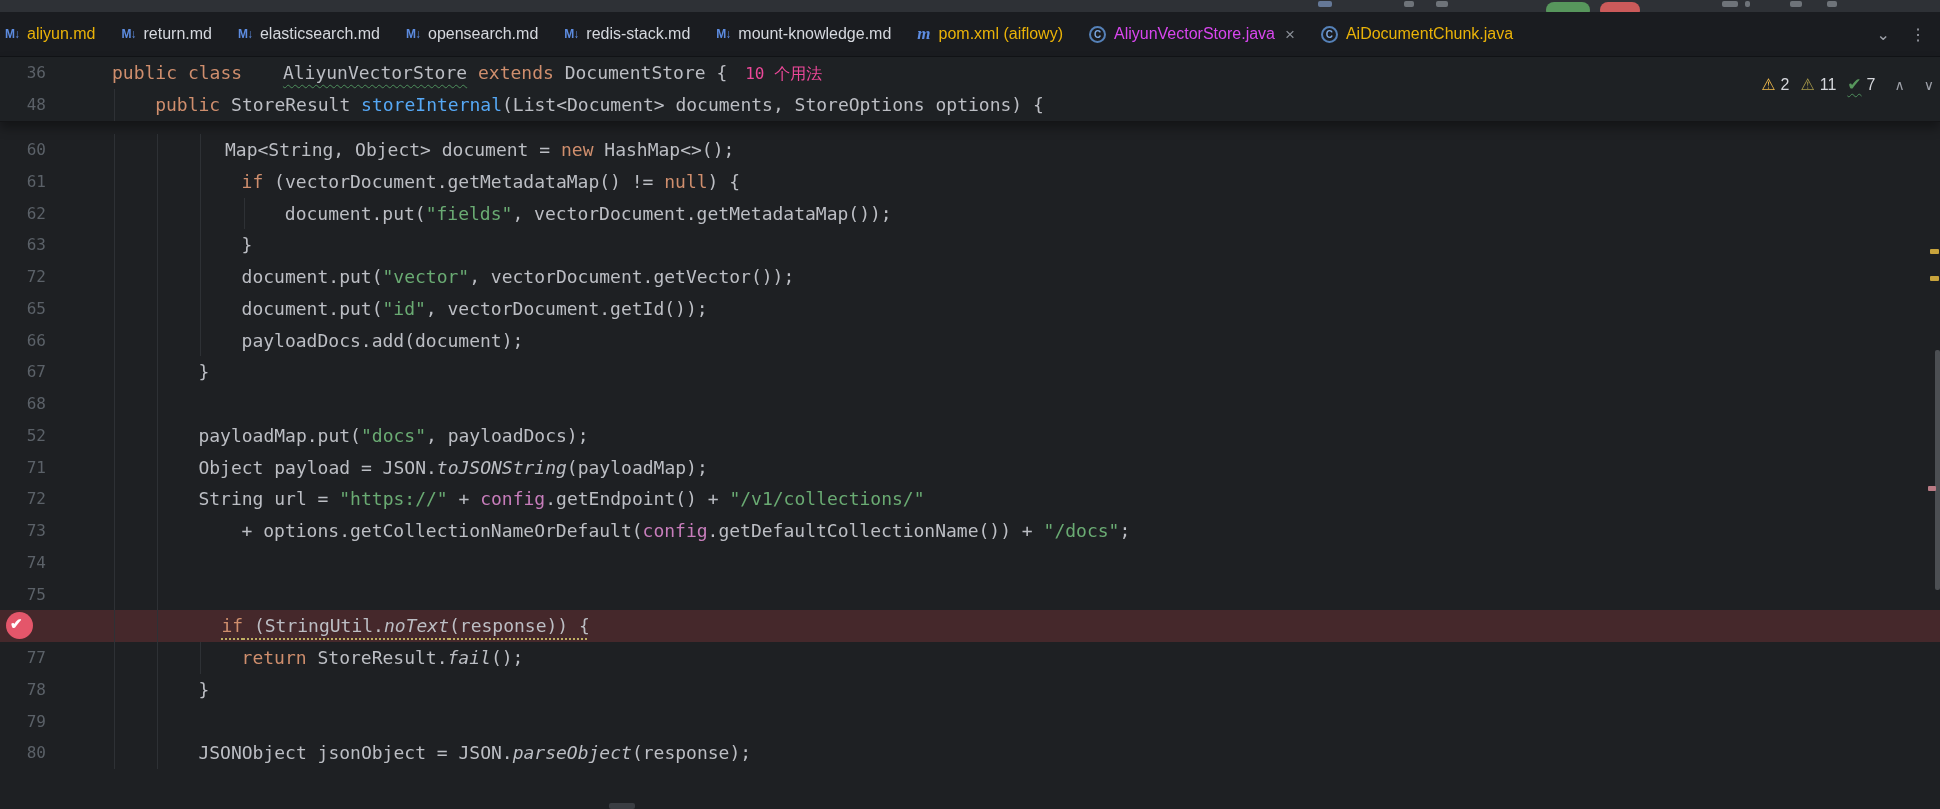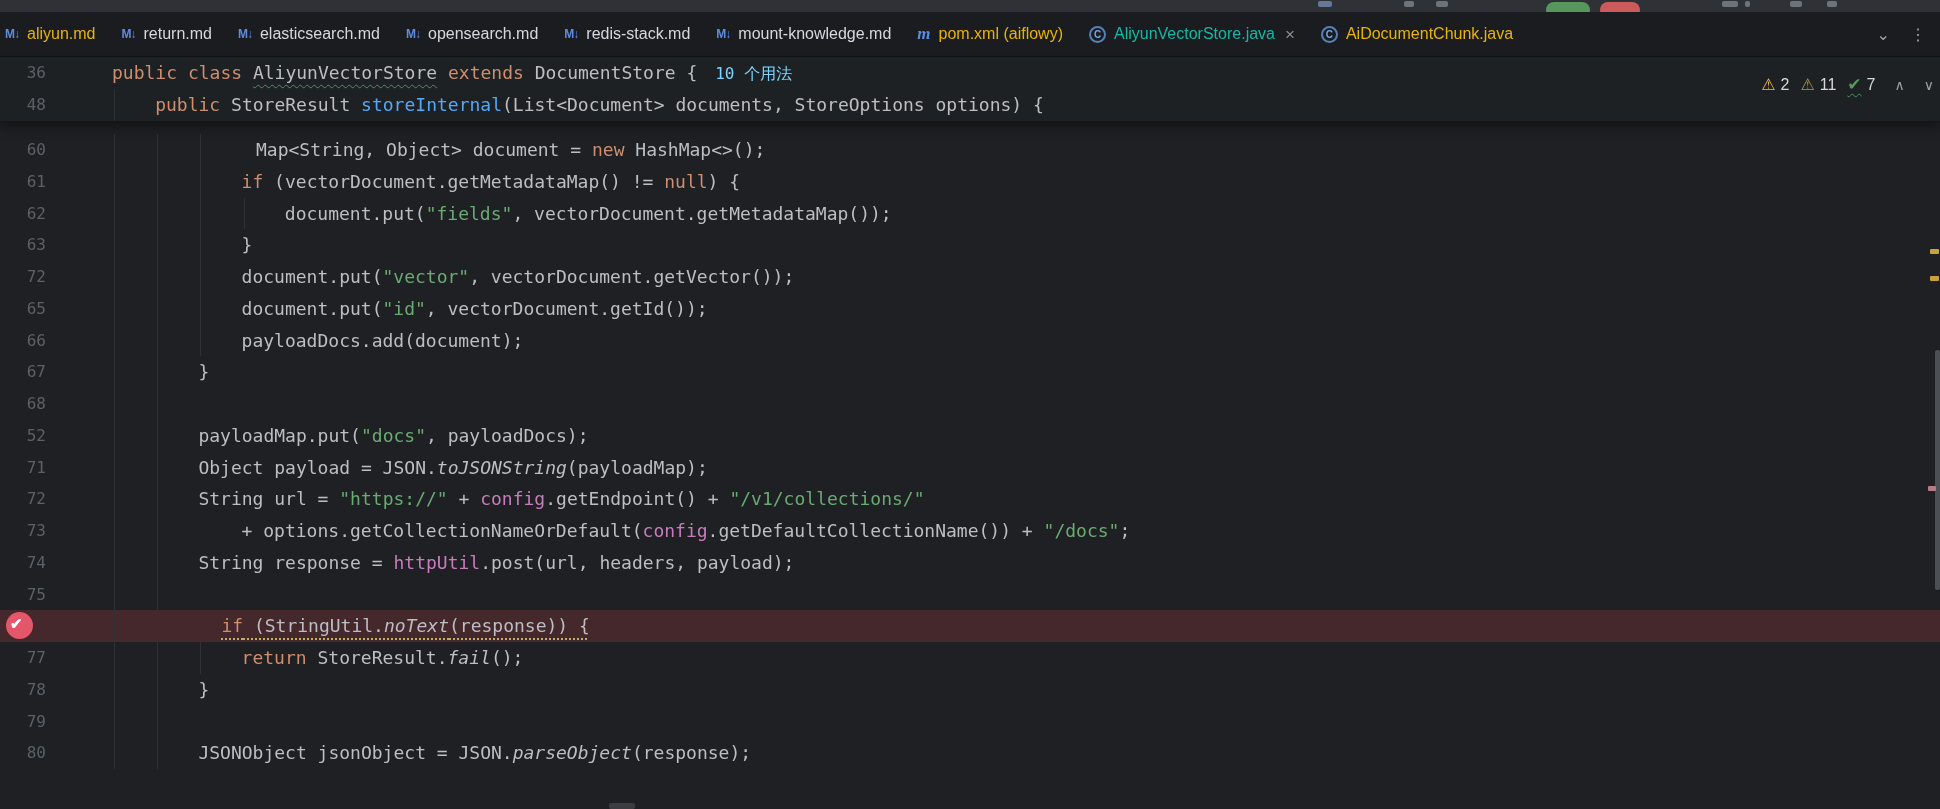--- a/index.html
+++ b/index.html
@@ -9,21 +9,21 @@
   #topbar{position:absolute;left:0;top:0;width:1940px;height:12px;background:#2e3136;overflow:hidden;}
   .tb-sliver{position:absolute;top:1px;height:6px;border-radius:2px;background:#8a9096;opacity:.7;}
   .tb-btn{position:absolute;top:2px;height:16px;border-radius:8px;}
   
   #tabbar{position:absolute;left:0;top:12px;width:1940px;height:45px;background:#1a1c20;
           border-bottom:1px solid #111316;display:flex;align-items:center;padding:0 6px 0 0;box-sizing:border-box;}
   .tab{display:flex;align-items:center;height:45px;padding:0 13px;cursor:pointer;white-space:nowrap;}
   .tab:first-child{margin-left:-8px;}
   .tab .lbl{font-size:16px;color:#d5d8de;margin-left:8px;}
   .tab.c-blue .lbl{color:#eab308;}
-  .tab.c-modified .lbl{color:#14b8a6;}
+  .tab.c-modified .lbl{color:#d946ef;}
   .ic-md{font-size:12px;font-weight:bold;color:#5d8ce0;letter-spacing:-1px;}
   .ic-maven{font-family:"Liberation Serif",serif;font-style:italic;font-weight:bold;font-size:17px;color:#5d8ce0;}
   .ic-class{display:inline-flex;align-items:center;justify-content:center;width:17px;height:17px;
             border:2px solid #5581b8;border-radius:50%;font-size:10px;font-weight:bold;color:#7ba7e0;box-sizing:border-box;}
   .tab-close{margin-left:10px;color:#898e96;font-size:17px;line-height:17px;}
   #tab-overflow{margin-left:auto;display:flex;align-items:center;gap:20px;color:#9da0a8;font-size:16px;padding-right:8px;}
   #tab-scrollbar{position:absolute;left:1348px;top:61px;width:252px;height:7px;border-radius:3px;background:#55595f;}
   
   #sticky{position:absolute;left:0;top:57px;width:1940px;background:#1e2124;
           border-bottom:1px solid #141517;box-shadow:0 6px 10px rgba(0,0,0,.35);z-index:5;}
@@ -35,23 +35,23 @@
   .lnum{position:absolute;left:0;top:0;width:46px;text-align:right;
         font-family:"DejaVu Sans Mono",monospace;font-size:16px;color:#5b6168;}
   .guide{position:absolute;top:0;width:1px;height:100%;background:#2e3135;}
   .codetxt{position:absolute;top:0;white-space:pre;font-family:"DejaVu Sans Mono",monospace;font-size:18px;color:#bcbec4;}
   .seg-kw{color:#cf8e6d;}
   .seg-str{color:#6aab73;}
   .seg-fld{color:#c77dbb;}
   .seg-mth{color:#56a8f5;}
   .seg-it{font-style:italic;color:#bcbec4;}
   .seg-def{color:#bcbec4;}
-  .seg-typo{text-decoration:underline wavy #4e8f5c 1px;text-underline-offset:5px;}
+  .seg-typo{text-decoration:underline wavy #4e8f5c 1px;text-underline-offset:5px;margin-left:30px;}
   .warn-line{text-decoration:underline dotted #bfae63 1.5px;text-underline-offset:6px;margin-left:23px;}
-  .hint{font-size:16px;color:#7dd3fc;margin-left:18px;font-family:"DejaVu Sans Mono",monospace;}
+  .hint{font-size:16px;color:#ec4899;margin-left:18px;font-family:"DejaVu Sans Mono",monospace;}
   .bp{position:absolute;left:6px;top:2px;width:27px;height:27px;border-radius:50%;background:#e4566a;}
   .bp .chk{position:absolute;left:4px;top:-4px;color:#fff;font-size:15px;font-weight:bold;}
   
   #inspections{position:absolute;top:74px;right:6px;display:flex;align-items:center;gap:11px;z-index:9;
                font-size:16px;color:#d5d7dc;}
   .insp{display:flex;align-items:center;gap:5px;}
   .w-strong{color:#f2bb4c;font-size:16px;}
   .w-weak{color:#a89a4a;font-size:16px;}
   .w-ok{color:#57965c;font-size:17px;text-decoration:underline wavy #4e8f5c 1px;text-underline-offset:3px;}
   .insp-nav{color:#9da0a8;font-size:14px;}
@@ -152,21 +152,21 @@
       <span class="insp-nav" style="margin-left: 8px;">∧</span>
       <span class="insp-nav" style="margin-left: 8px;">∨</span>
     </div>
 
   <div id="code">
       <div class="line">
         <span class="guide" style="left: 114px;"></span>
         <span class="guide" style="left: 157.2px;"></span>
         <span class="guide" style="left: 200.4px;"></span>
         <span class="lnum">60</span>
-        <span class="codetxt" style="left: 256px;"><span class="seg-def">Map&lt;String, Object&gt; document = </span><span class="seg-kw">new</span><span class="seg-def"> HashMap&lt;&gt;();</span></span>
+        <span class="codetxt" style="left: 225px;"><span class="seg-def">Map&lt;String, Object&gt; document = </span><span class="seg-kw">new</span><span class="seg-def"> HashMap&lt;&gt;();</span></span>
       </div>
       <div class="line">
         <span class="guide" style="left: 114px;"></span>
         <span class="guide" style="left: 157.2px;"></span>
         <span class="guide" style="left: 200.4px;"></span>
         <span class="lnum">61</span>
         <span class="codetxt" style="left: 241.6px;"><span class="seg-kw">if</span><span class="seg-def"> (vectorDocument.getMetadataMap() != </span><span class="seg-kw">null</span><span class="seg-def">) {</span></span>
       </div>
       <div class="line">
         <span class="guide" style="left: 114px;"></span>
@@ -237,21 +237,20 @@
       <div class="line">
         <span class="guide" style="left: 114px;"></span>
         <span class="guide" style="left: 157.2px;"></span>
         <span class="lnum">73</span>
         <span class="codetxt" style="left: 241.6px;"><span class="seg-def">+ options.getCollectionNameOrDefault(</span><span class="seg-fld">config</span><span class="seg-def">.getDefaultCollectionName()) + </span><span class="seg-str">"/docs"</span><span class="seg-def">;</span></span>
       </div>
       <div class="line">
         <span class="guide" style="left: 114px;"></span>
         <span class="guide" style="left: 157.2px;"></span>
         <span class="lnum">74</span>
-        <span class="codetxt" style="left: 198.4px;"><span class="seg-def">String response = </span><span class="seg-fld">httpUtil</span><span class="seg-def">.post(url, headers, payload);</span></span>
       </div>
       <div class="line">
         <span class="guide" style="left: 114px;"></span>
         <span class="guide" style="left: 157.2px;"></span>
         <span class="lnum">75</span>
         <span class="codetxt" style="left: 198.4px;"></span>
       </div>
       <div class="line hl">
         <span class="guide" style="left: 114px;"></span>
         <span class="guide" style="left: 157.2px;"></span>

